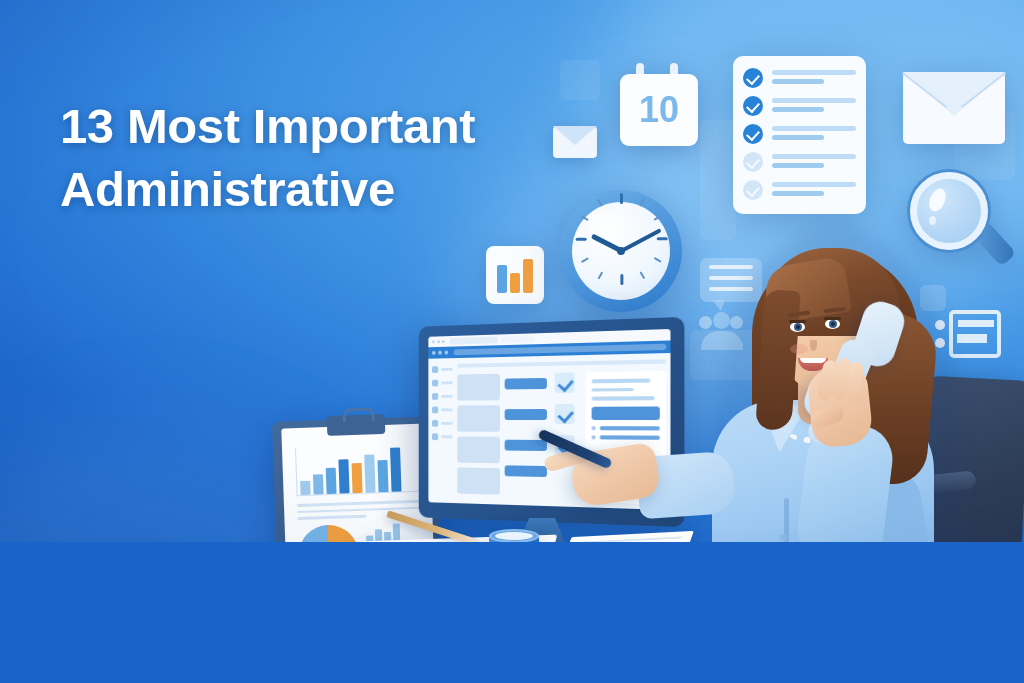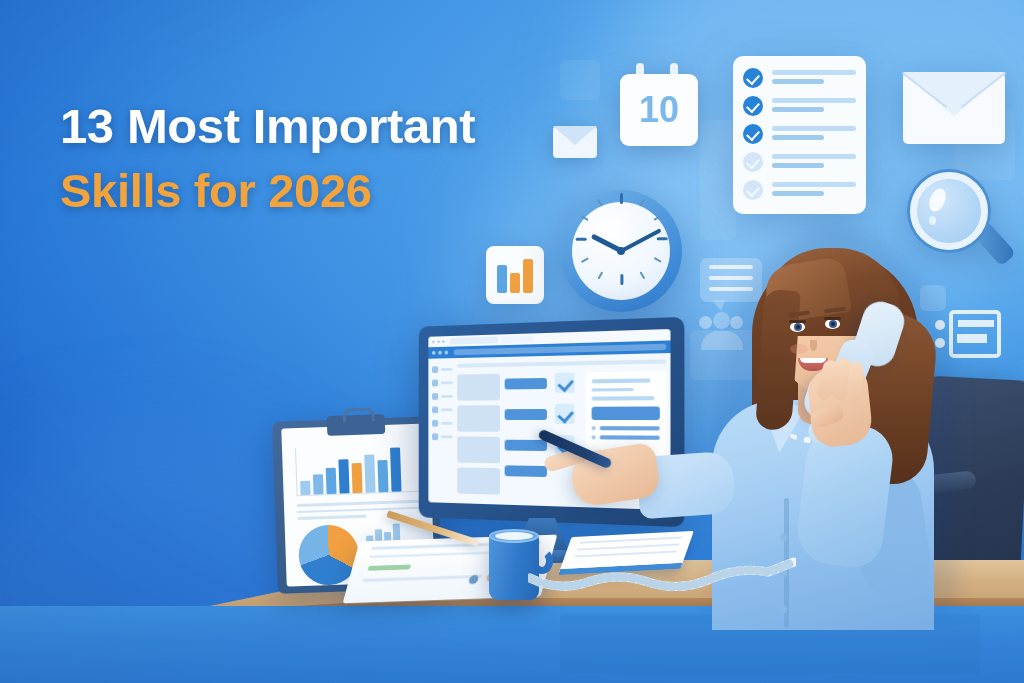--- a/index.html
+++ b/index.html
@@ -2,21 +2,21 @@
 <html><head>
 <meta charset="utf-8">
 <style>
   * { margin:0; padding:0; box-sizing:border-box; }
   html,body { width:1024px; height:683px; overflow:hidden; }
   body {
     font-family:"Liberation Sans", sans-serif;
     background:#1a63c8;
   }
   .stage {
-    position:relative; width:1024px; height:683px; overflow:hidden;
+    position:relative; width:1024px; height:542px; overflow:hidden;
     background:
       radial-gradient(130% 105% at 86% 22%, #62b0ef 0%, #52a4ea 22%, #3f92e3 44%, #2b7bd8 63%, #1f6ace 78%, #1a5fc4 100%);
   }
 
   
   .bloom {
     position:absolute; border-radius:50%; pointer-events:none;
     filter:blur(42px);
   }
   .bloom.b1 { left:600px; top:-110px; width:520px; height:420px; background:rgba(150,205,250,.50); }
@@ -542,21 +542,21 @@
   </div>
   <div class="ghost-person">
     <div class="d1"></div>
       <div class="d2"></div>
     <div class="head"></div>
       <div class="body"></div>
   </div>
 
   <div class="title-block">
     <div class="title-line">13 Most Important</div>
-    <div class="title-accent">Skills for 2026</div>
+    <div class="title-line">Administrative</div>
   </div>
 
   <div class="env-sm">
     <div class="bg"></div>
       <div class="flap"></div>
   </div>
 
   <div class="calendar">
     <div class="ring r1"></div>
       <div class="ring r2"></div>

